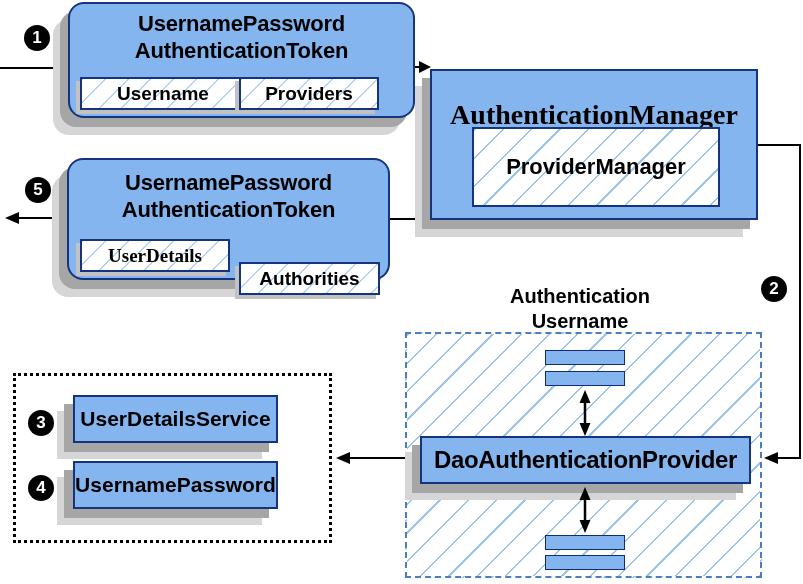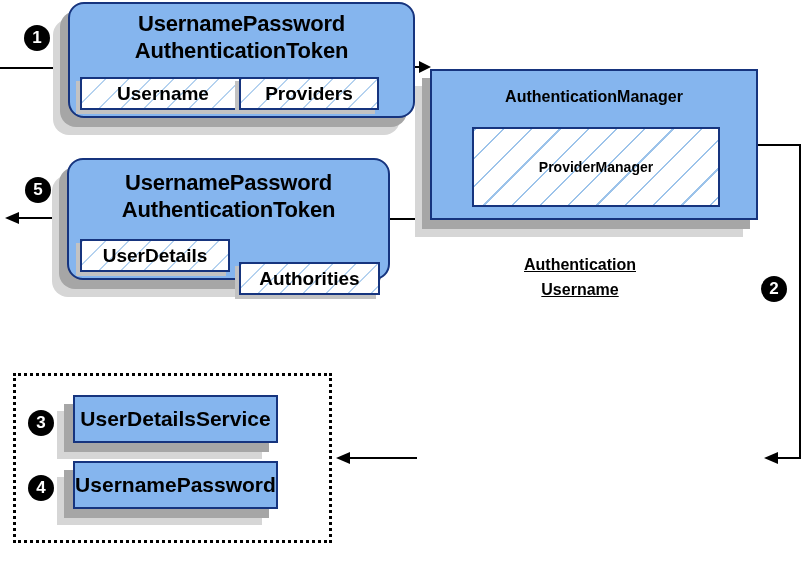--- a/index.html
+++ b/index.html
@@ -29,29 +29,29 @@
     position:absolute;box-sizing:border-box;border:2px solid #16347e;
     text-align:center;font-size:19px;line-height:29px;
     box-shadow:-4px 4px 0 0 #c2c2c2;
   }
 
   #box-request{left:68px;top:2px;width:347px;height:116px;}
   #box-request .f1{left:10px;top:73px;width:166px;height:33px;}
   #box-request .f2{left:169px;top:73px;width:140px;height:33px;}
 
   #box-manager{left:430px;top:69px;width:328px;height:151px;}
-  #box-manager .mtitle{text-align:center;padding-top:17px;font-size:16px;}
-  #pm-box{position:absolute;box-sizing:border-box;left:40px;top:56px;width:248px;height:80px;border:2px solid #16347e;text-align:center;font-size:14px;line-height:76px;}
+  #box-manager .mtitle{text-align:center;padding-top:28px;font-size:28px;font-family:Liberation Serif, serif;}
+  #pm-box{position:absolute;box-sizing:border-box;left:40px;top:56px;width:248px;height:80px;border:2px solid #16347e;text-align:center;font-size:22px;line-height:76px;}
 
   #box-result{left:67px;top:158px;width:323px;height:122px;}
   #box-result .token-title{padding-top:9px;}
-  #box-result .f1{left:11px;top:79px;width:150px;height:33px;}
+  #box-result .f1{left:11px;top:79px;width:150px;height:33px;font-family:Liberation Serif, serif;}
   #box-result .f2{left:170px;top:79px;width:141px;height:33px;margin-top:23px;}
 
-  #providers-label{position:absolute;left:470px;top:252px;width:220px;text-align:center;font-size:16px;line-height:25px;z-index:2;text-decoration:underline;}
+  #providers-label{position:absolute;left:470px;top:284px;width:220px;text-align:center;font-size:20px;line-height:25px;z-index:2;}
 
   #dashed-box{
     position:absolute;box-sizing:border-box;left:405px;top:332px;width:357px;height:246px;
     border:2px dashed #4a7ec0;z-index:2;
   }
   .bar{position:absolute;box-sizing:border-box;width:80px;height:15px;background:#85b5ee;border:1.5px solid #102d74;}
   #dao-box{
     position:absolute;box-sizing:border-box;left:13px;top:102px;width:331px;height:48px;
     background:#85b5ee;border:2px solid #16347e;text-align:center;
     font-size:24px;line-height:44px;letter-spacing:-0.3px;white-space:nowrap;
@@ -142,18 +142,39 @@
     </div>
     <div class="field hatch-soft f1">UserDetails</div>
     <div class="field hatch-soft f2">Authorities</div>
   </div>
 
   <div id="providers-label">
     <div>Authentication</div>
     <div>Username</div>
   </div>
 
+  <div class="hatch" id="dashed-box">
+    <div class="bar" style="left:138px;top:16px;"></div>
+    <div class="bar" style="left:138px;top:37px;"></div>
+
+    <svg class="darrow" style="top:56px;" viewBox="0 0 16 46">
+      <polygon points="8,0 2.5,13 13.5,13"></polygon>
+      <line x1="8" y1="10" x2="8" y2="36"></line>
+      <polygon points="8,46 2.5,33 13.5,33"></polygon>
+    </svg>
+
+    <div id="dao-box">DaoAuthenticationProvider</div>
+
+    <svg class="darrow" style="top:153px;" viewBox="0 0 16 46">
+      <polygon points="8,0 2.5,13 13.5,13"></polygon>
+      <line x1="8" y1="10" x2="8" y2="36"></line>
+      <polygon points="8,46 2.5,33 13.5,33"></polygon>
+    </svg>
+
+    <div class="bar" style="left:138px;top:201px;"></div>
+    <div class="bar" style="left:138px;top:221px;"></div>
+  </div>
 
   <div id="dotted-box"></div>
   <div class="svc" id="svc-uds">UserDetailsService</div>
   <div class="svc" id="svc-pe">UsernamePassword</div>
 
 </div>
 
 </body></html>

